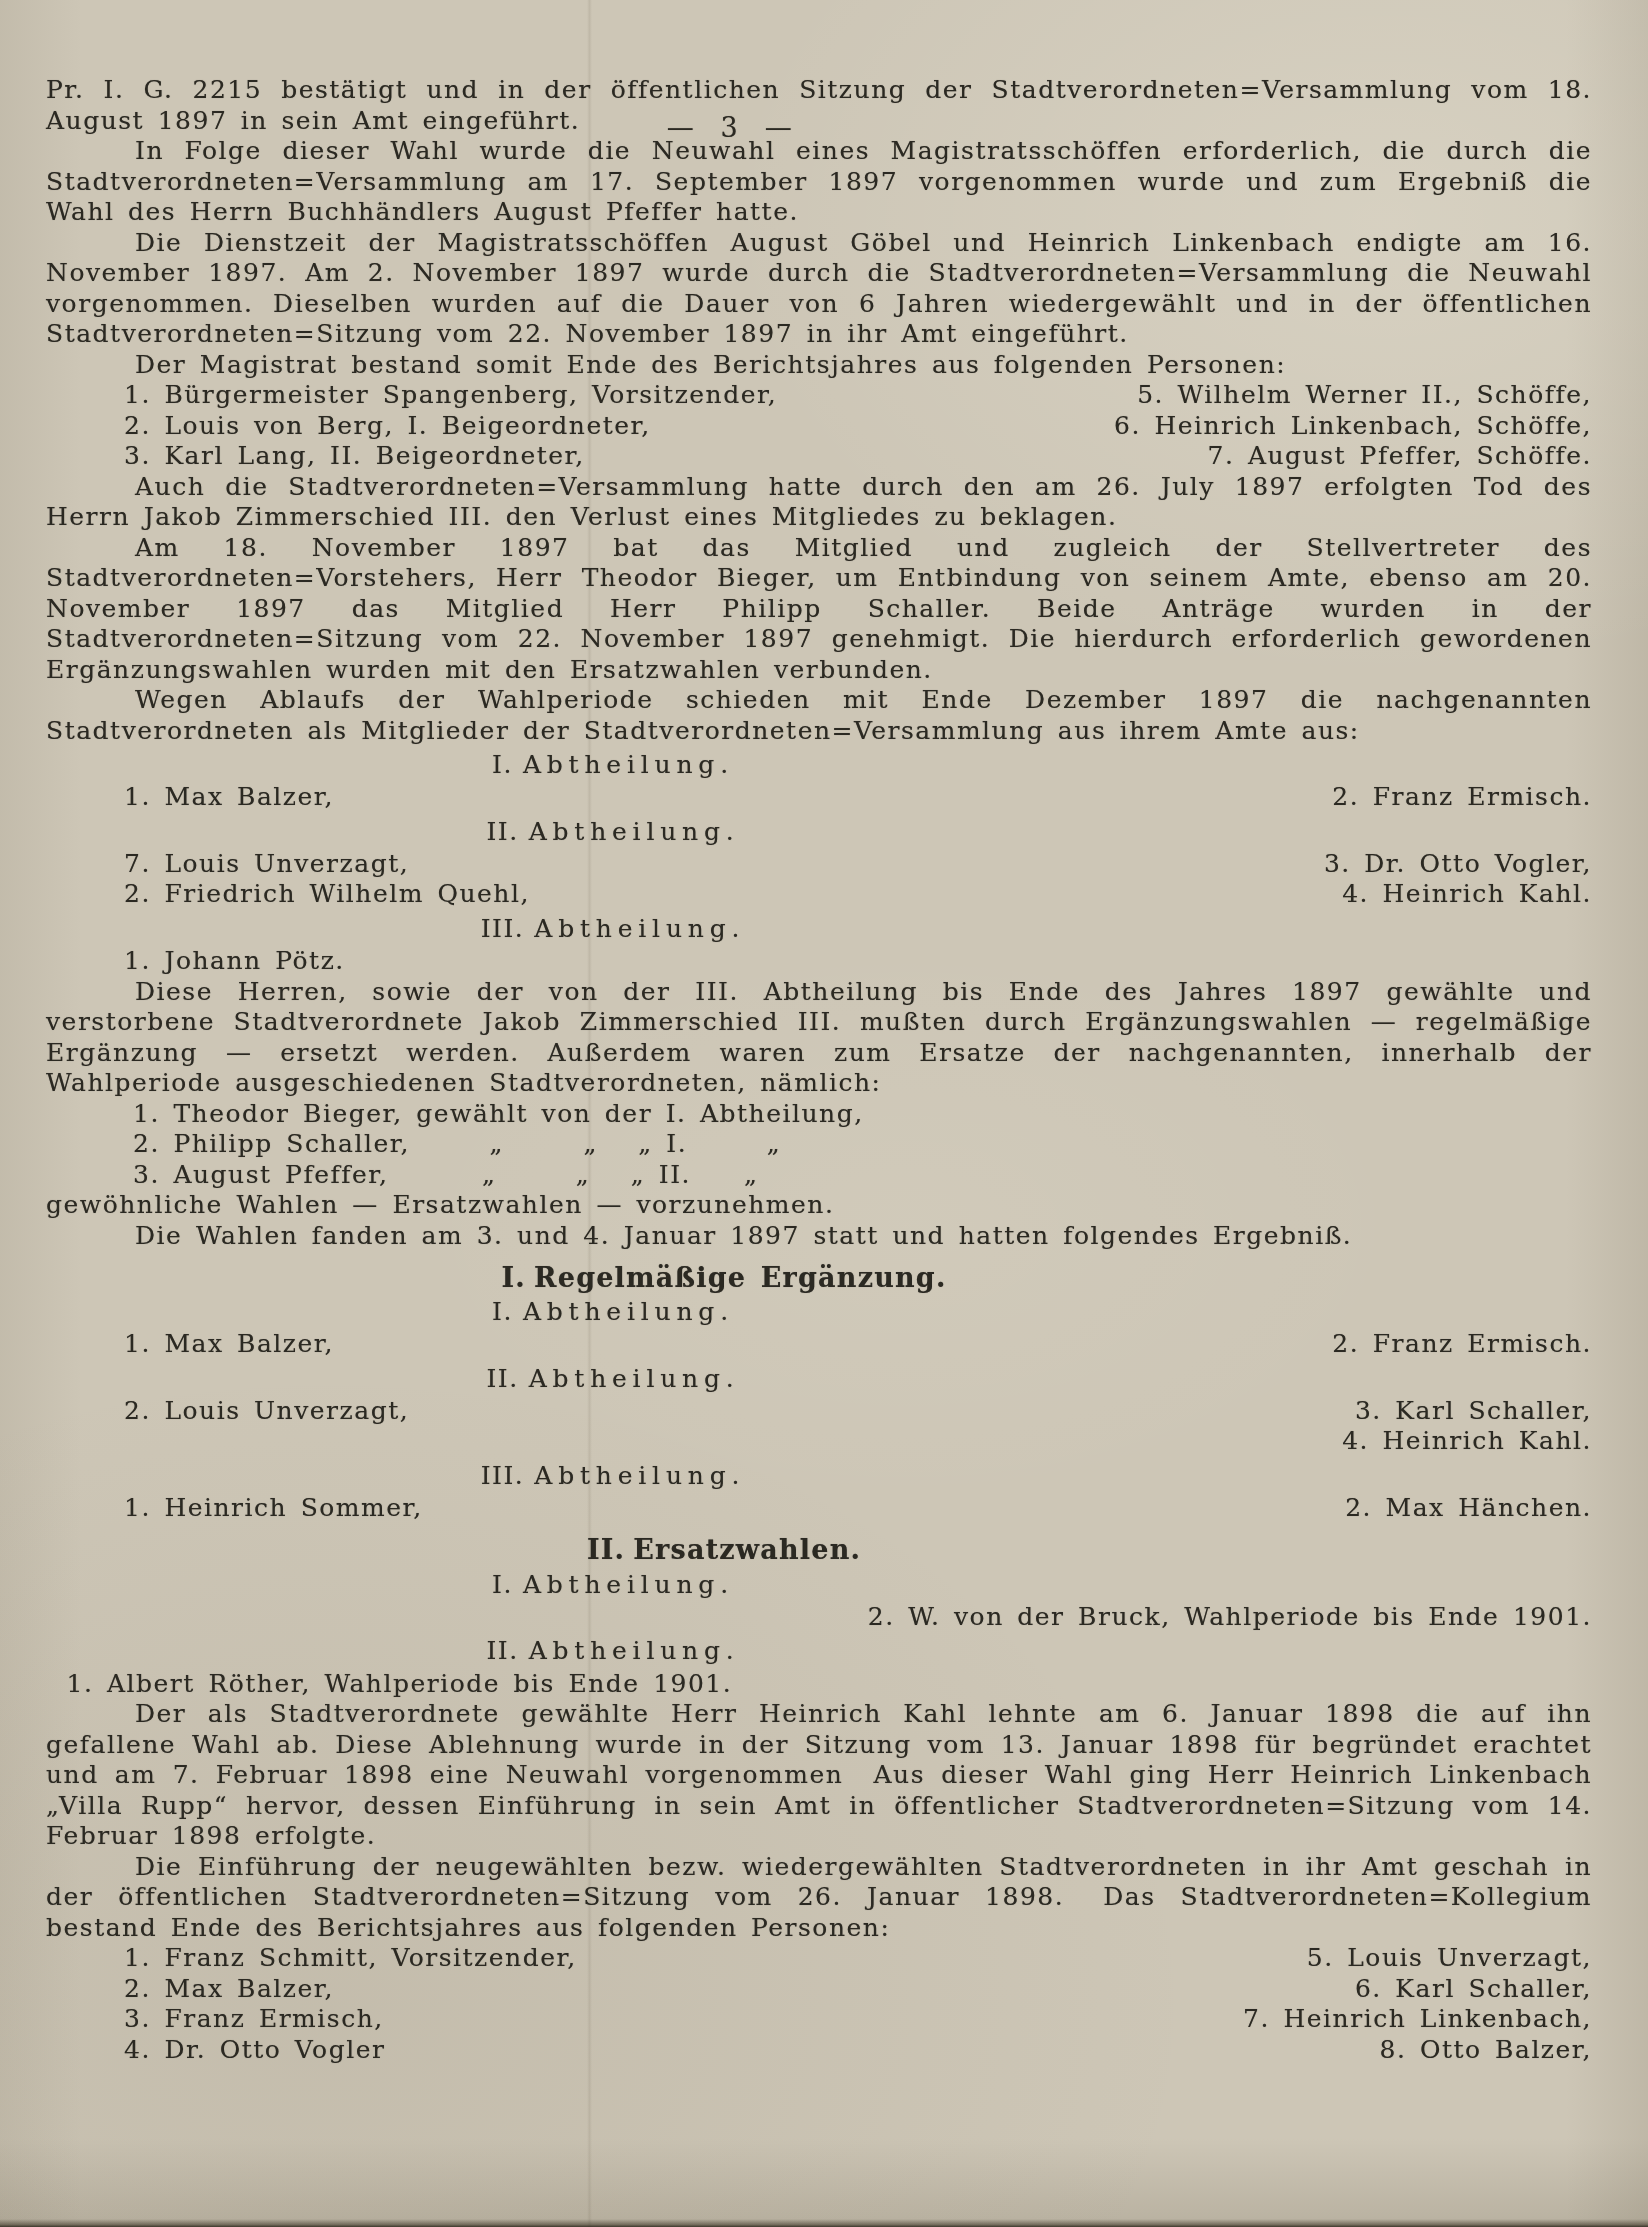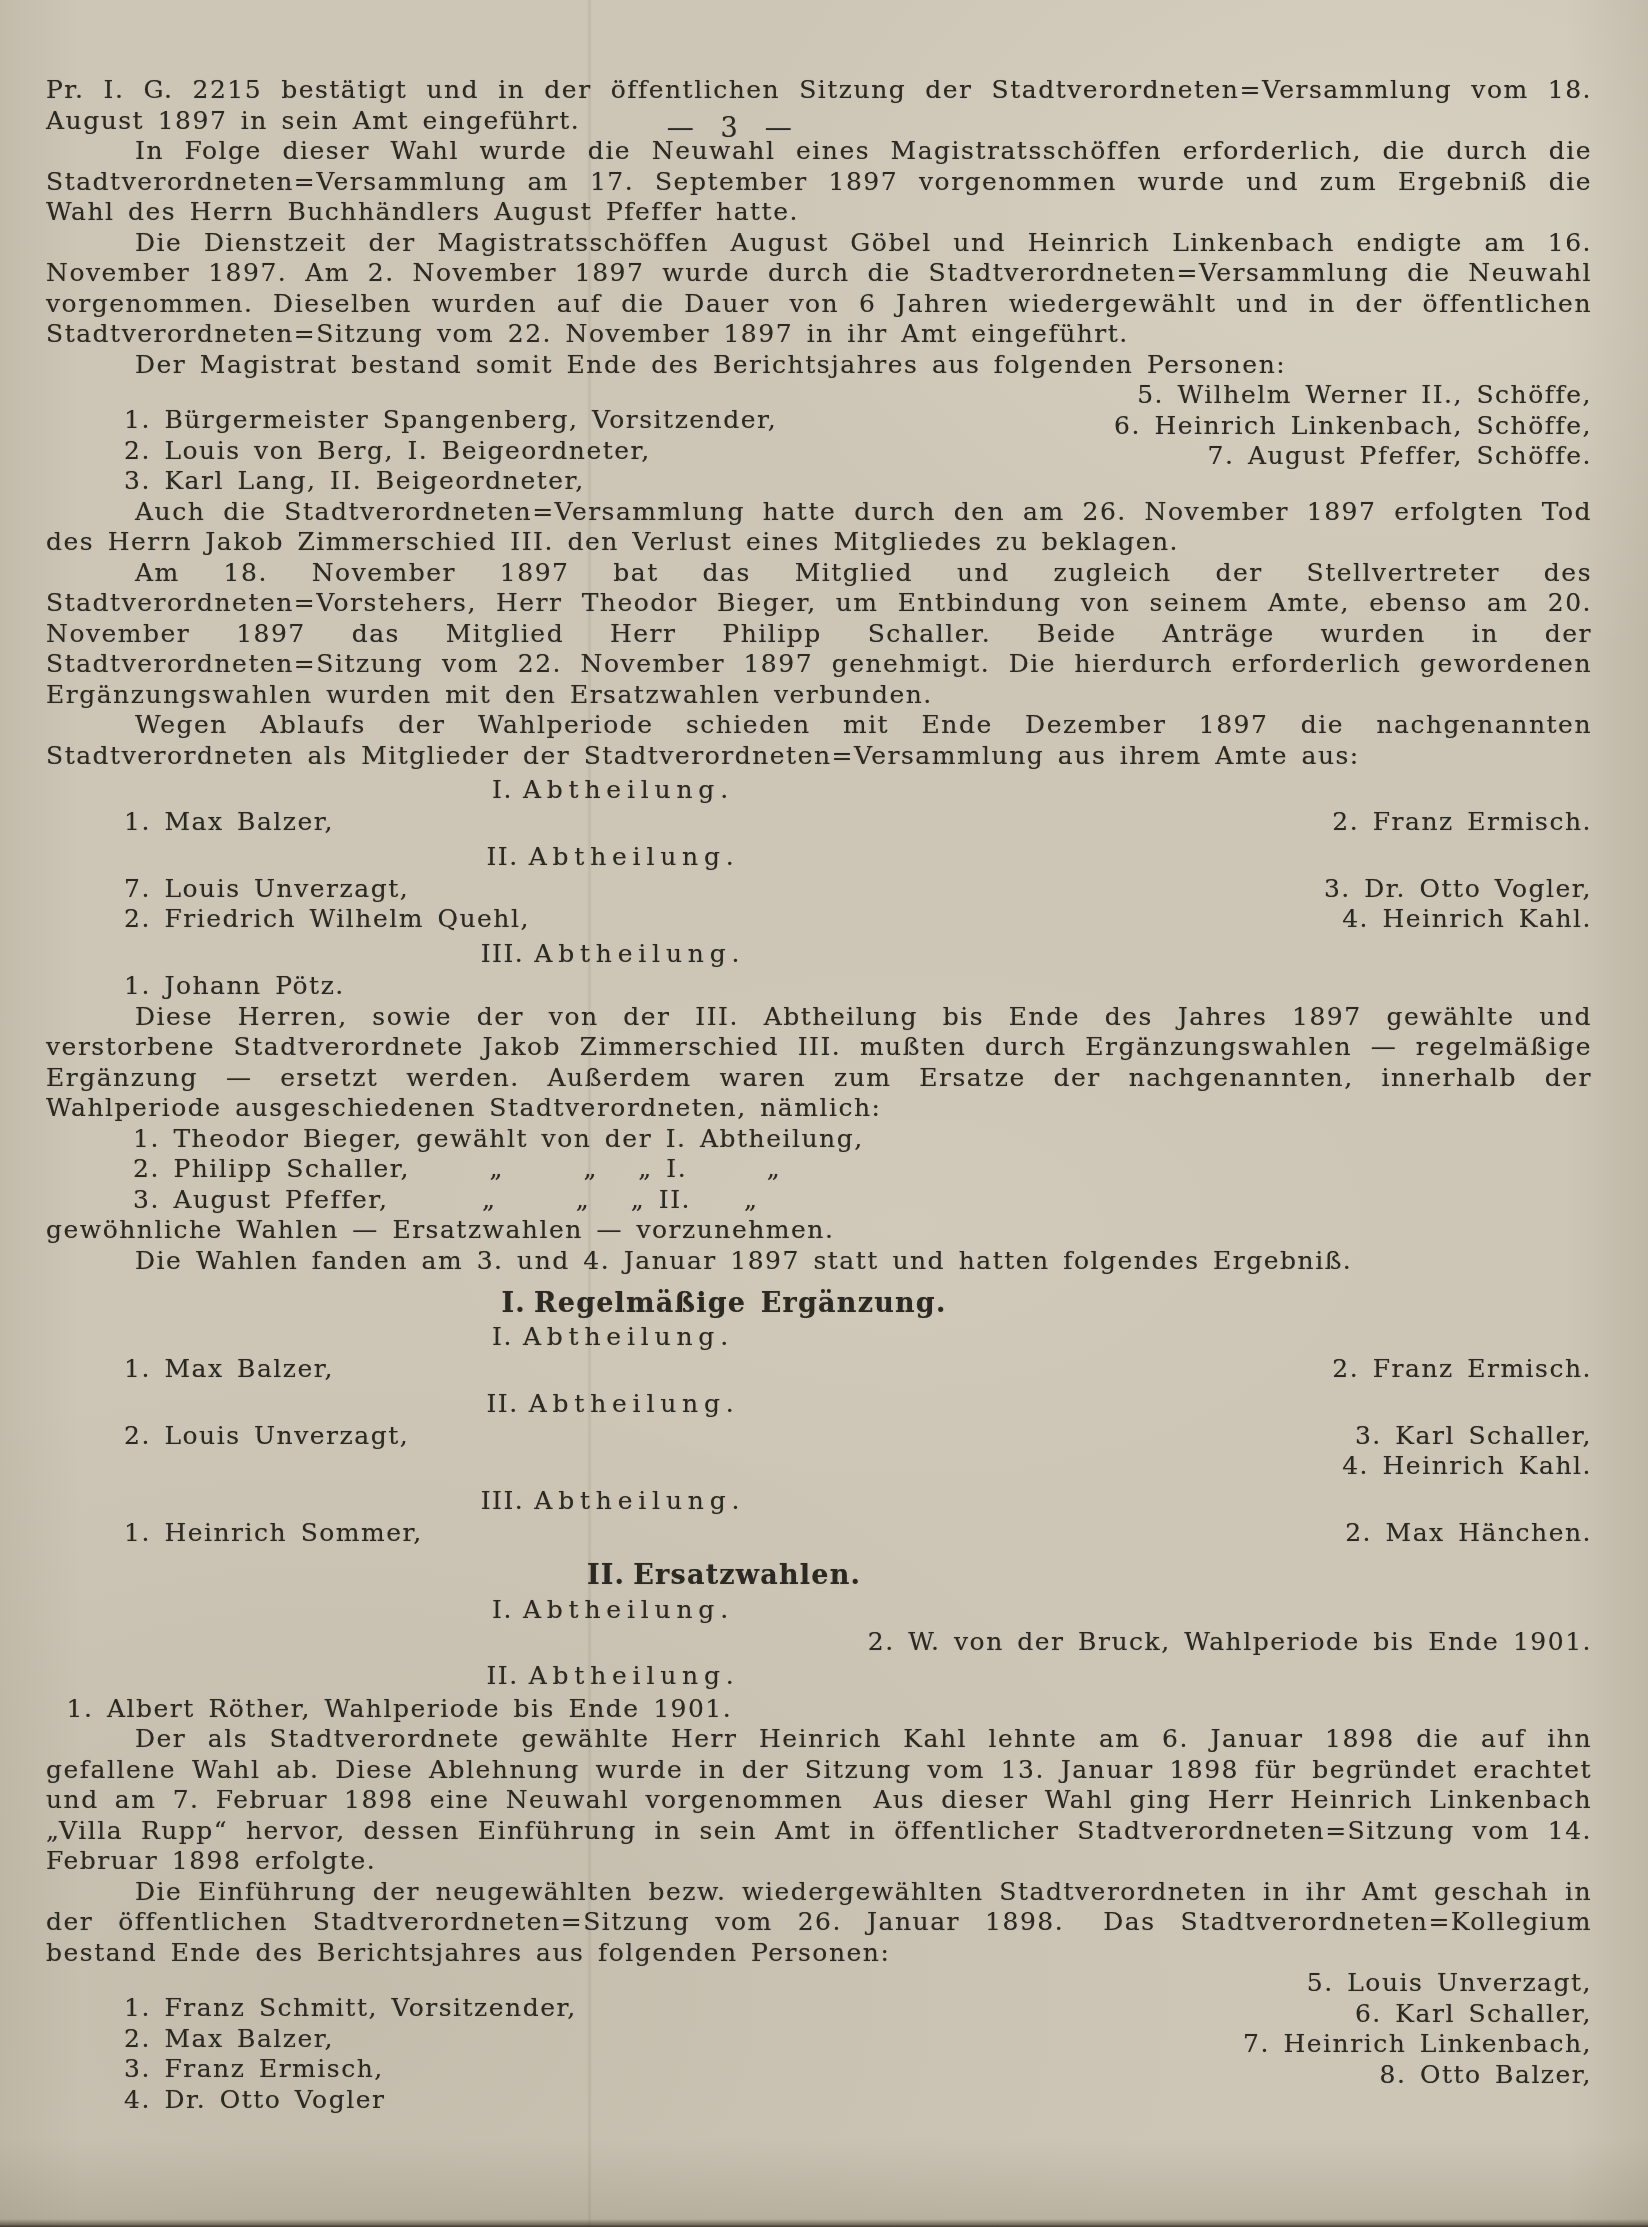--- a/index.html
+++ b/index.html
@@ -43,21 +43,21 @@
     word-spacing: 4.1px;
   }
   .para {
     margin: 0;
     text-align: justify;
     text-indent: 89px;
   }
   .noindent { text-indent: 0; }
   .cols { display: flex; }
   .cols .c1 { box-sizing: border-box; padding-left: 78px; }
-  .cols.w50 .c1 { flex: 0 0 50.3%; margin-top: 25px; }
+  .cols.w50 .c1 { flex: 0 0 50.3%; }
   .cols.w42 .c1 { flex: 0 0 42.3%; }
   .cols.flush .c1 { padding-left: 20.6px; }
   .cols .c2 { flex: 1 1 auto; text-align: right; }
   .row { white-space: nowrap; }
   .abth {
     text-align: center;
     position: relative;
     left: -206px;
     margin: 4.1px 0 1.6px 0;
   }
@@ -95,21 +95,21 @@
         <div class="row">2. Louis von Berg, I. Beigeordneter,</div>
         <div class="row">3. Karl Lang, II. Beigeordneter,</div>
       </div>
       <div class="c2">
         <div class="row">5. Wilhelm Werner II., Schöffe,</div>
         <div class="row">6. Heinrich Linkenbach, Schöffe,</div>
         <div class="row">7. August Pfeffer, Schöffe.</div>
       </div>
     </div>
 
-    <p class="para">Auch die Stadtverordneten=Versammlung hatte durch den am 26. November 1897 erfolgten Tod des Herrn Jakob Zimmerschied III. den Verlust eines Mitgliedes zu beklagen.</p>
+    <p class="para">Auch die Stadtverordneten=Versammlung hatte durch den am 26. July 1897 erfolgten Tod des Herrn Jakob Zimmerschied III. den Verlust eines Mitgliedes zu beklagen.</p>
     <p class="para">Am 18. November 1897 bat das Mitglied und zugleich der Stellvertreter des Stadtverordneten=Vorstehers, Herr Theodor Bieger, um Entbindung von seinem Amte, ebenso am 20. November 1897 das Mitglied Herr Philipp Schaller. Beide Anträge wurden in der Stadtverordneten=Sitzung vom 22. November 1897 genehmigt. Die hierdurch erforderlich gewordenen Ergänzungswahlen wurden mit den Ersatzwahlen verbunden.</p>
     <p class="para">Wegen Ablaufs der Wahlperiode schieden mit Ende Dezember 1897 die nachgenannten Stadtverordneten als Mitglieder der Stadtverordneten=Versammlung aus ihrem Amte aus:</p>
 
     <div class="abth">
       <span>I.</span><span class="sperr">Abtheilung.</span>
     </div>
     <div class="cols w42">
       <div class="c1">
         <div class="row">1. Max Balzer,</div>
       </div>

